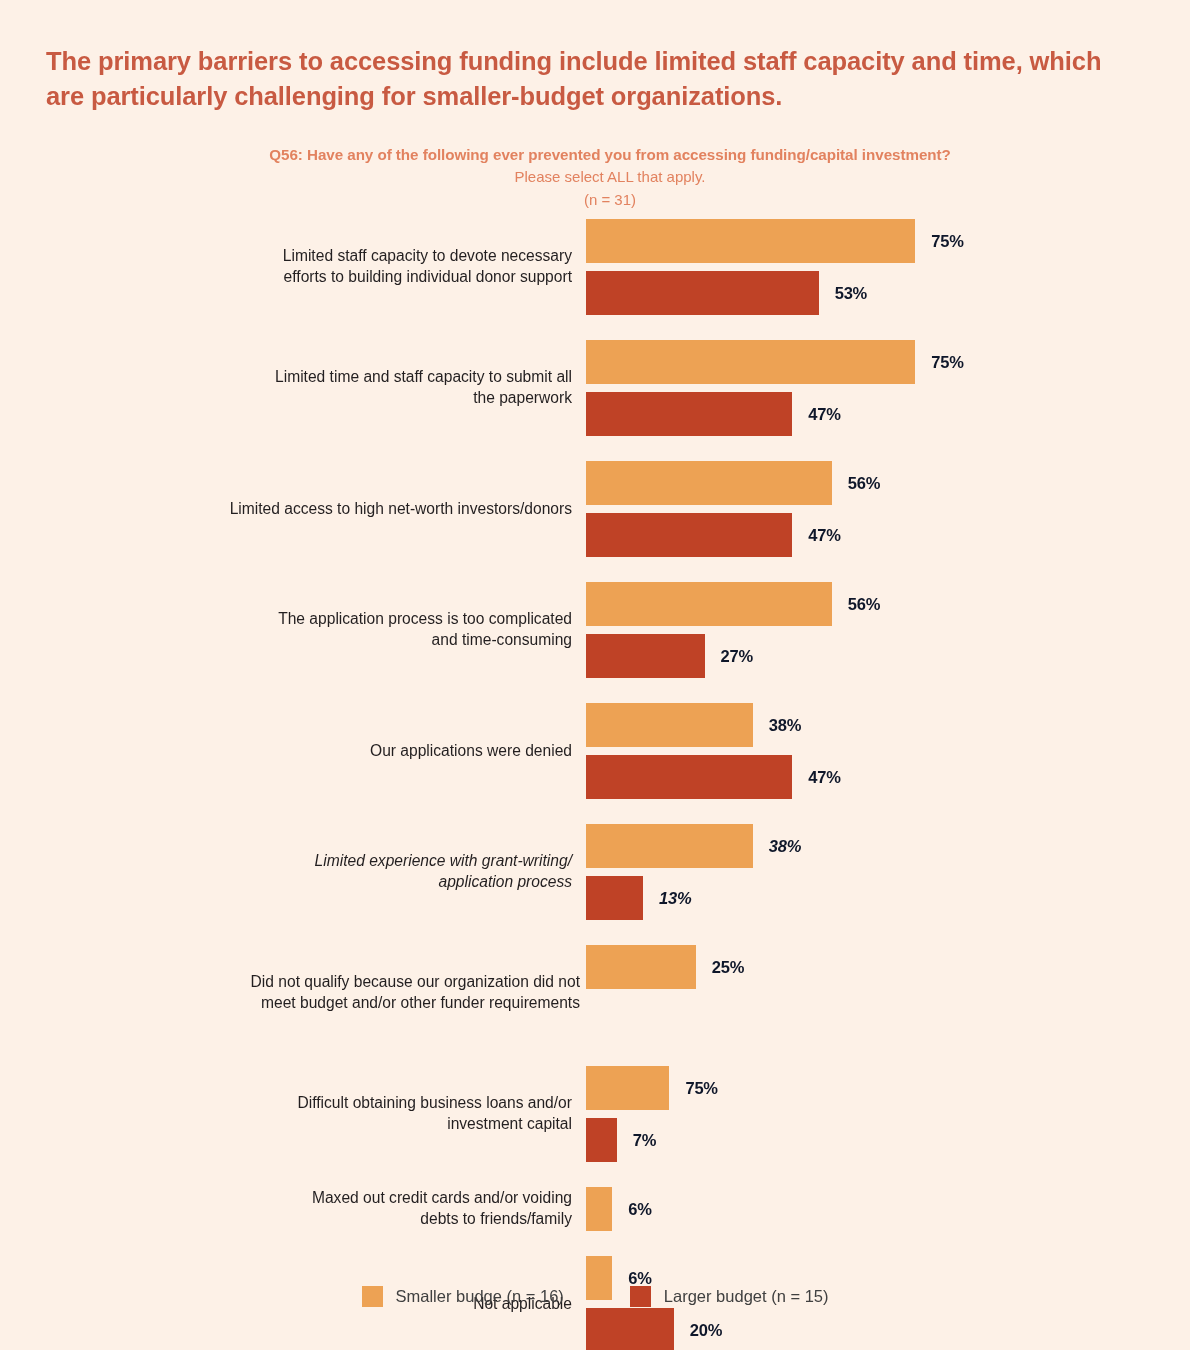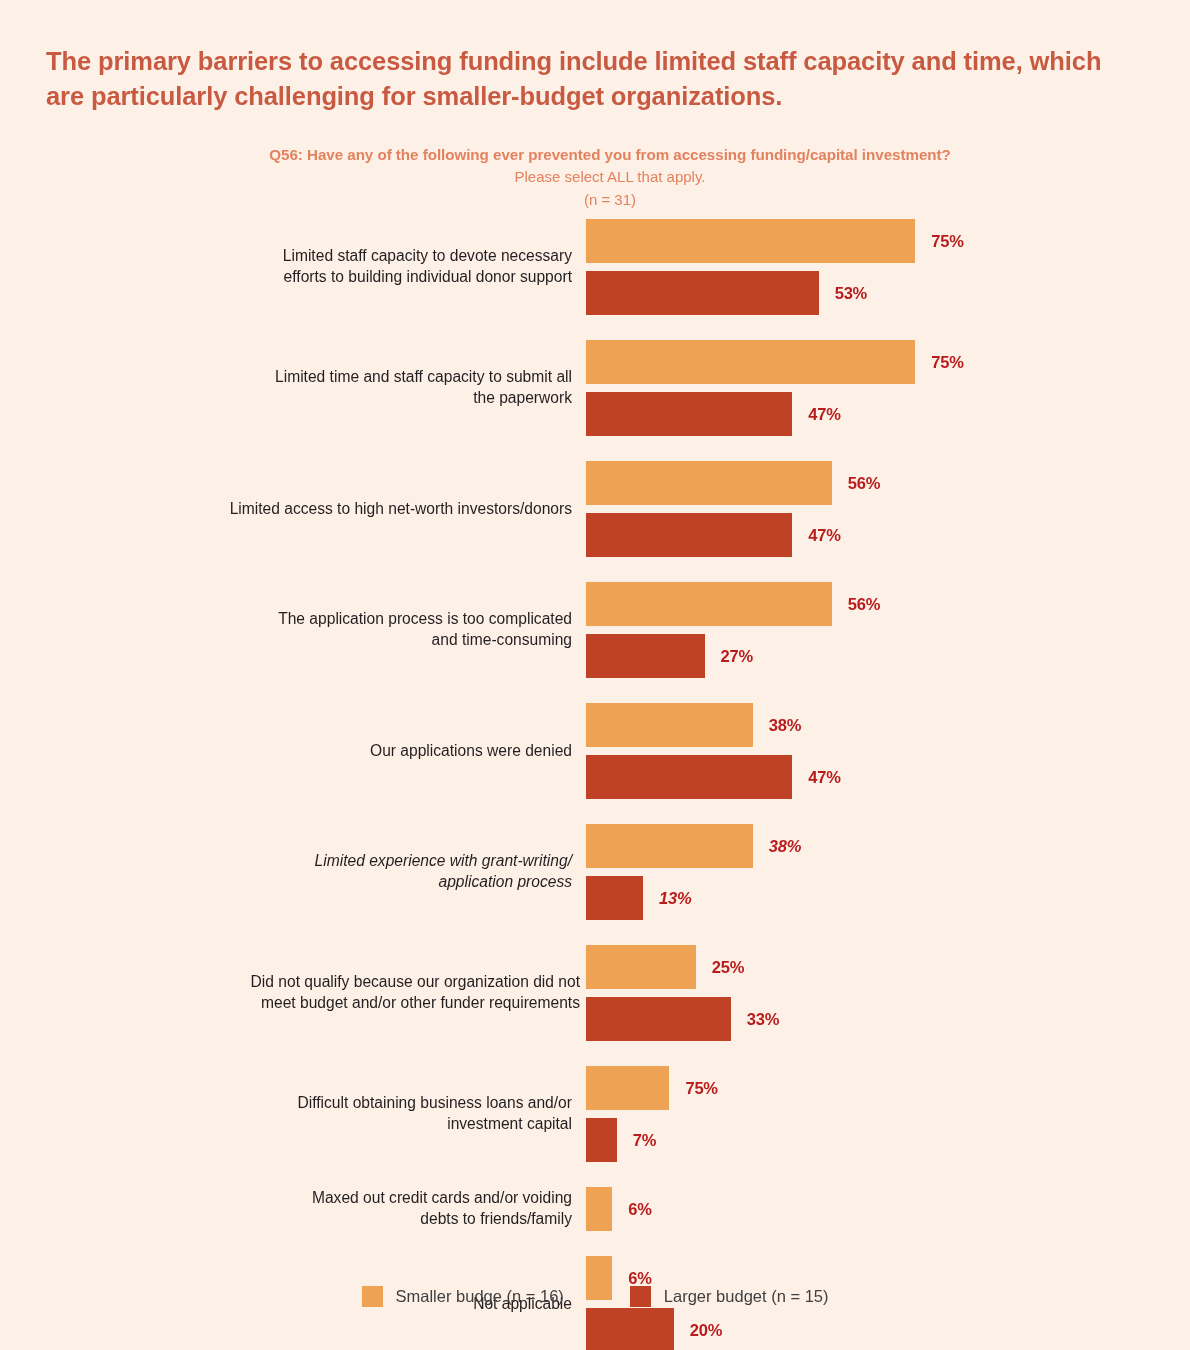--- a/index.html
+++ b/index.html
@@ -102,21 +102,21 @@
   }
   .bar.smaller { background: #EDA254; }
   .bar.larger  { background: #BF4226; }
 
   .bar-value {
     position: absolute;
     top: 50%;
     transform: translateY(-50%);
     font-size: 16.5px;
     font-weight: bold;
-    color: #b91c1c;
+    color: #0f172a;
     white-space: nowrap;
     letter-spacing: -0.2px;
   }
 
   
   .legend {
     position: absolute;
     left: 0;
     top: 1286px;
     width: 1190px;
@@ -252,24 +252,20 @@
     <div class="grp" style="height: 96px; padding-left: 8px;">
       <div class="cat-label">
         <div>Did not qualify because our organization did not</div>
         <div>meet budget and/or other funder requirements</div>
       </div>
       <div class="bars">
         <div class="barrow">
           <div class="bar smaller" style="width: 109.75px;"></div>
           <div class="bar-value" style="left: 125.75px;">25%</div>
         </div>
-        <div class="barrow">
-          <div class="bar larger" style="width: 144.87px;"></div>
-          <div class="bar-value" style="left: 160.87px;">33%</div>
-        </div>
       </div>
     </div>
     <div class="grp" style="height: 96px;">
       <div class="cat-label">
         <div>Difficult obtaining business loans and/or</div>
         <div>investment capital</div>
       </div>
       <div class="bars">
         <div class="barrow">
           <div class="bar smaller" style="width: 83.41px;"></div>

